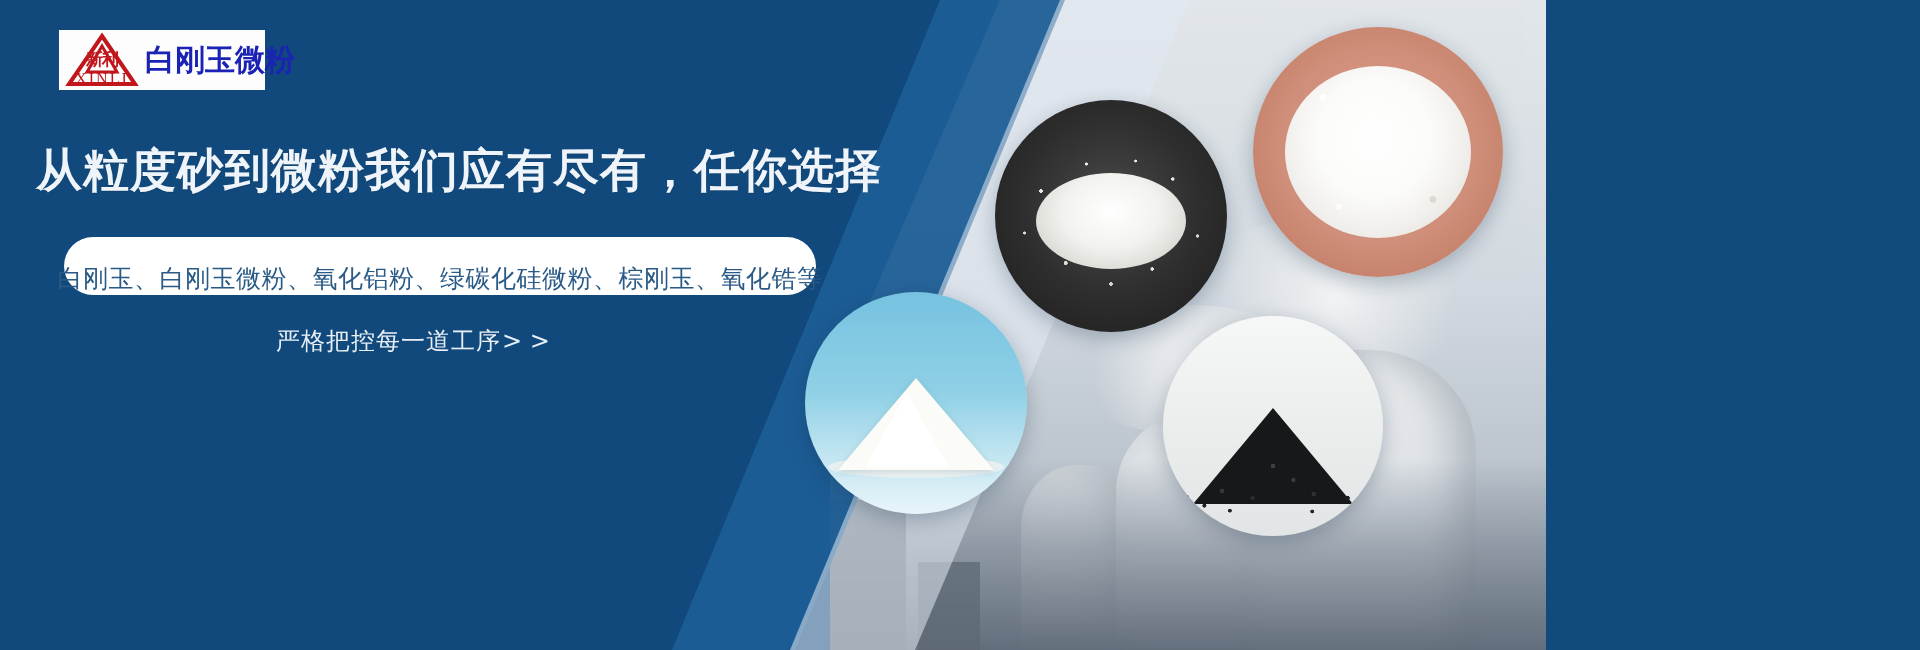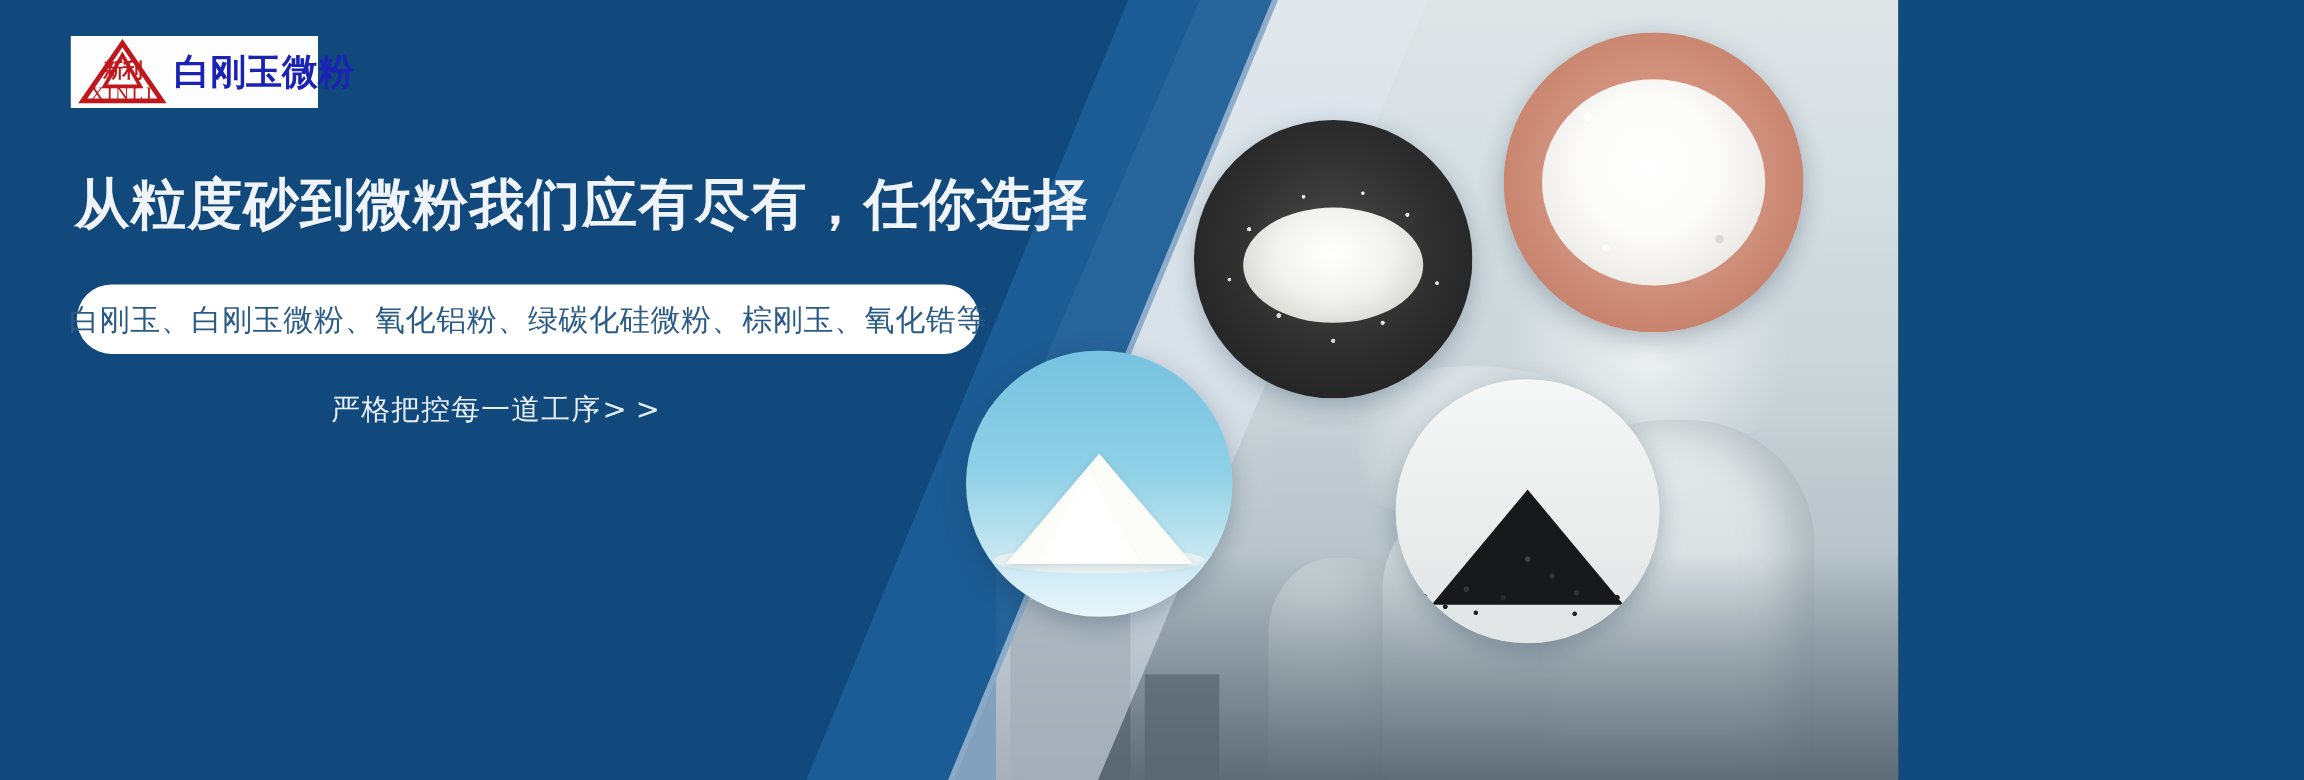--- a/index.html
+++ b/index.html
@@ -3,22 +3,21 @@
 <meta charset="utf-8">
 <style>
   html,body{margin:0;padding:0;}
   body{
     width:1920px;height:650px;overflow:hidden;
     font-family:"Liberation Sans","DejaVu Sans",sans-serif;
     background:#114a7d;
   }
   #banner{
     position:relative;width:1546px;height:650px;overflow:hidden;
-    background:#14532d;
-    padding-left:36px;
+    background:#737373;
   }
 
   
   .bg-photo{
     position:absolute;right:0;top:0;width:1180px;height:650px;
     background:
       linear-gradient(180deg,#e8edf1 0%,#d7dee5 45%,#c2cbd4 70%,#aab4bf 100%);
     opacity:.95;
   }
   .tower{
@@ -93,28 +92,27 @@
     margin-left:6px;font-family:"DejaVu Sans",sans-serif;white-space:nowrap;
   }
 
   
   #headline{
     position:absolute;left:36px;top:143px;
     color:#eef4f9;font-weight:bold;font-size:46px;line-height:54px;
     letter-spacing:1px;white-space:nowrap;
     font-family:"DejaVu Sans",sans-serif;
     text-shadow:0 1px 0 rgba(0,0,0,.12);
-    margin-left:26px;
   }
 
   
   #pill{
     position:absolute;left:64px;top:237px;width:752px;height:58px;
     background:#ffffff;border-radius:29px;
-    display:flex;align-items:center;justify-content:center;
+    display:flex;align-items:flex-end;justify-content:center;
   }
   #pill-text{
     color:#2a5a86;font-size:25px;letter-spacing:.5px;white-space:nowrap;
     font-family:"DejaVu Sans",sans-serif;
   }
 
   
   #sublink{
     position:absolute;left:276px;top:325px;
     color:#e7eef5;font-size:24px;letter-spacing:1px;white-space:nowrap;

